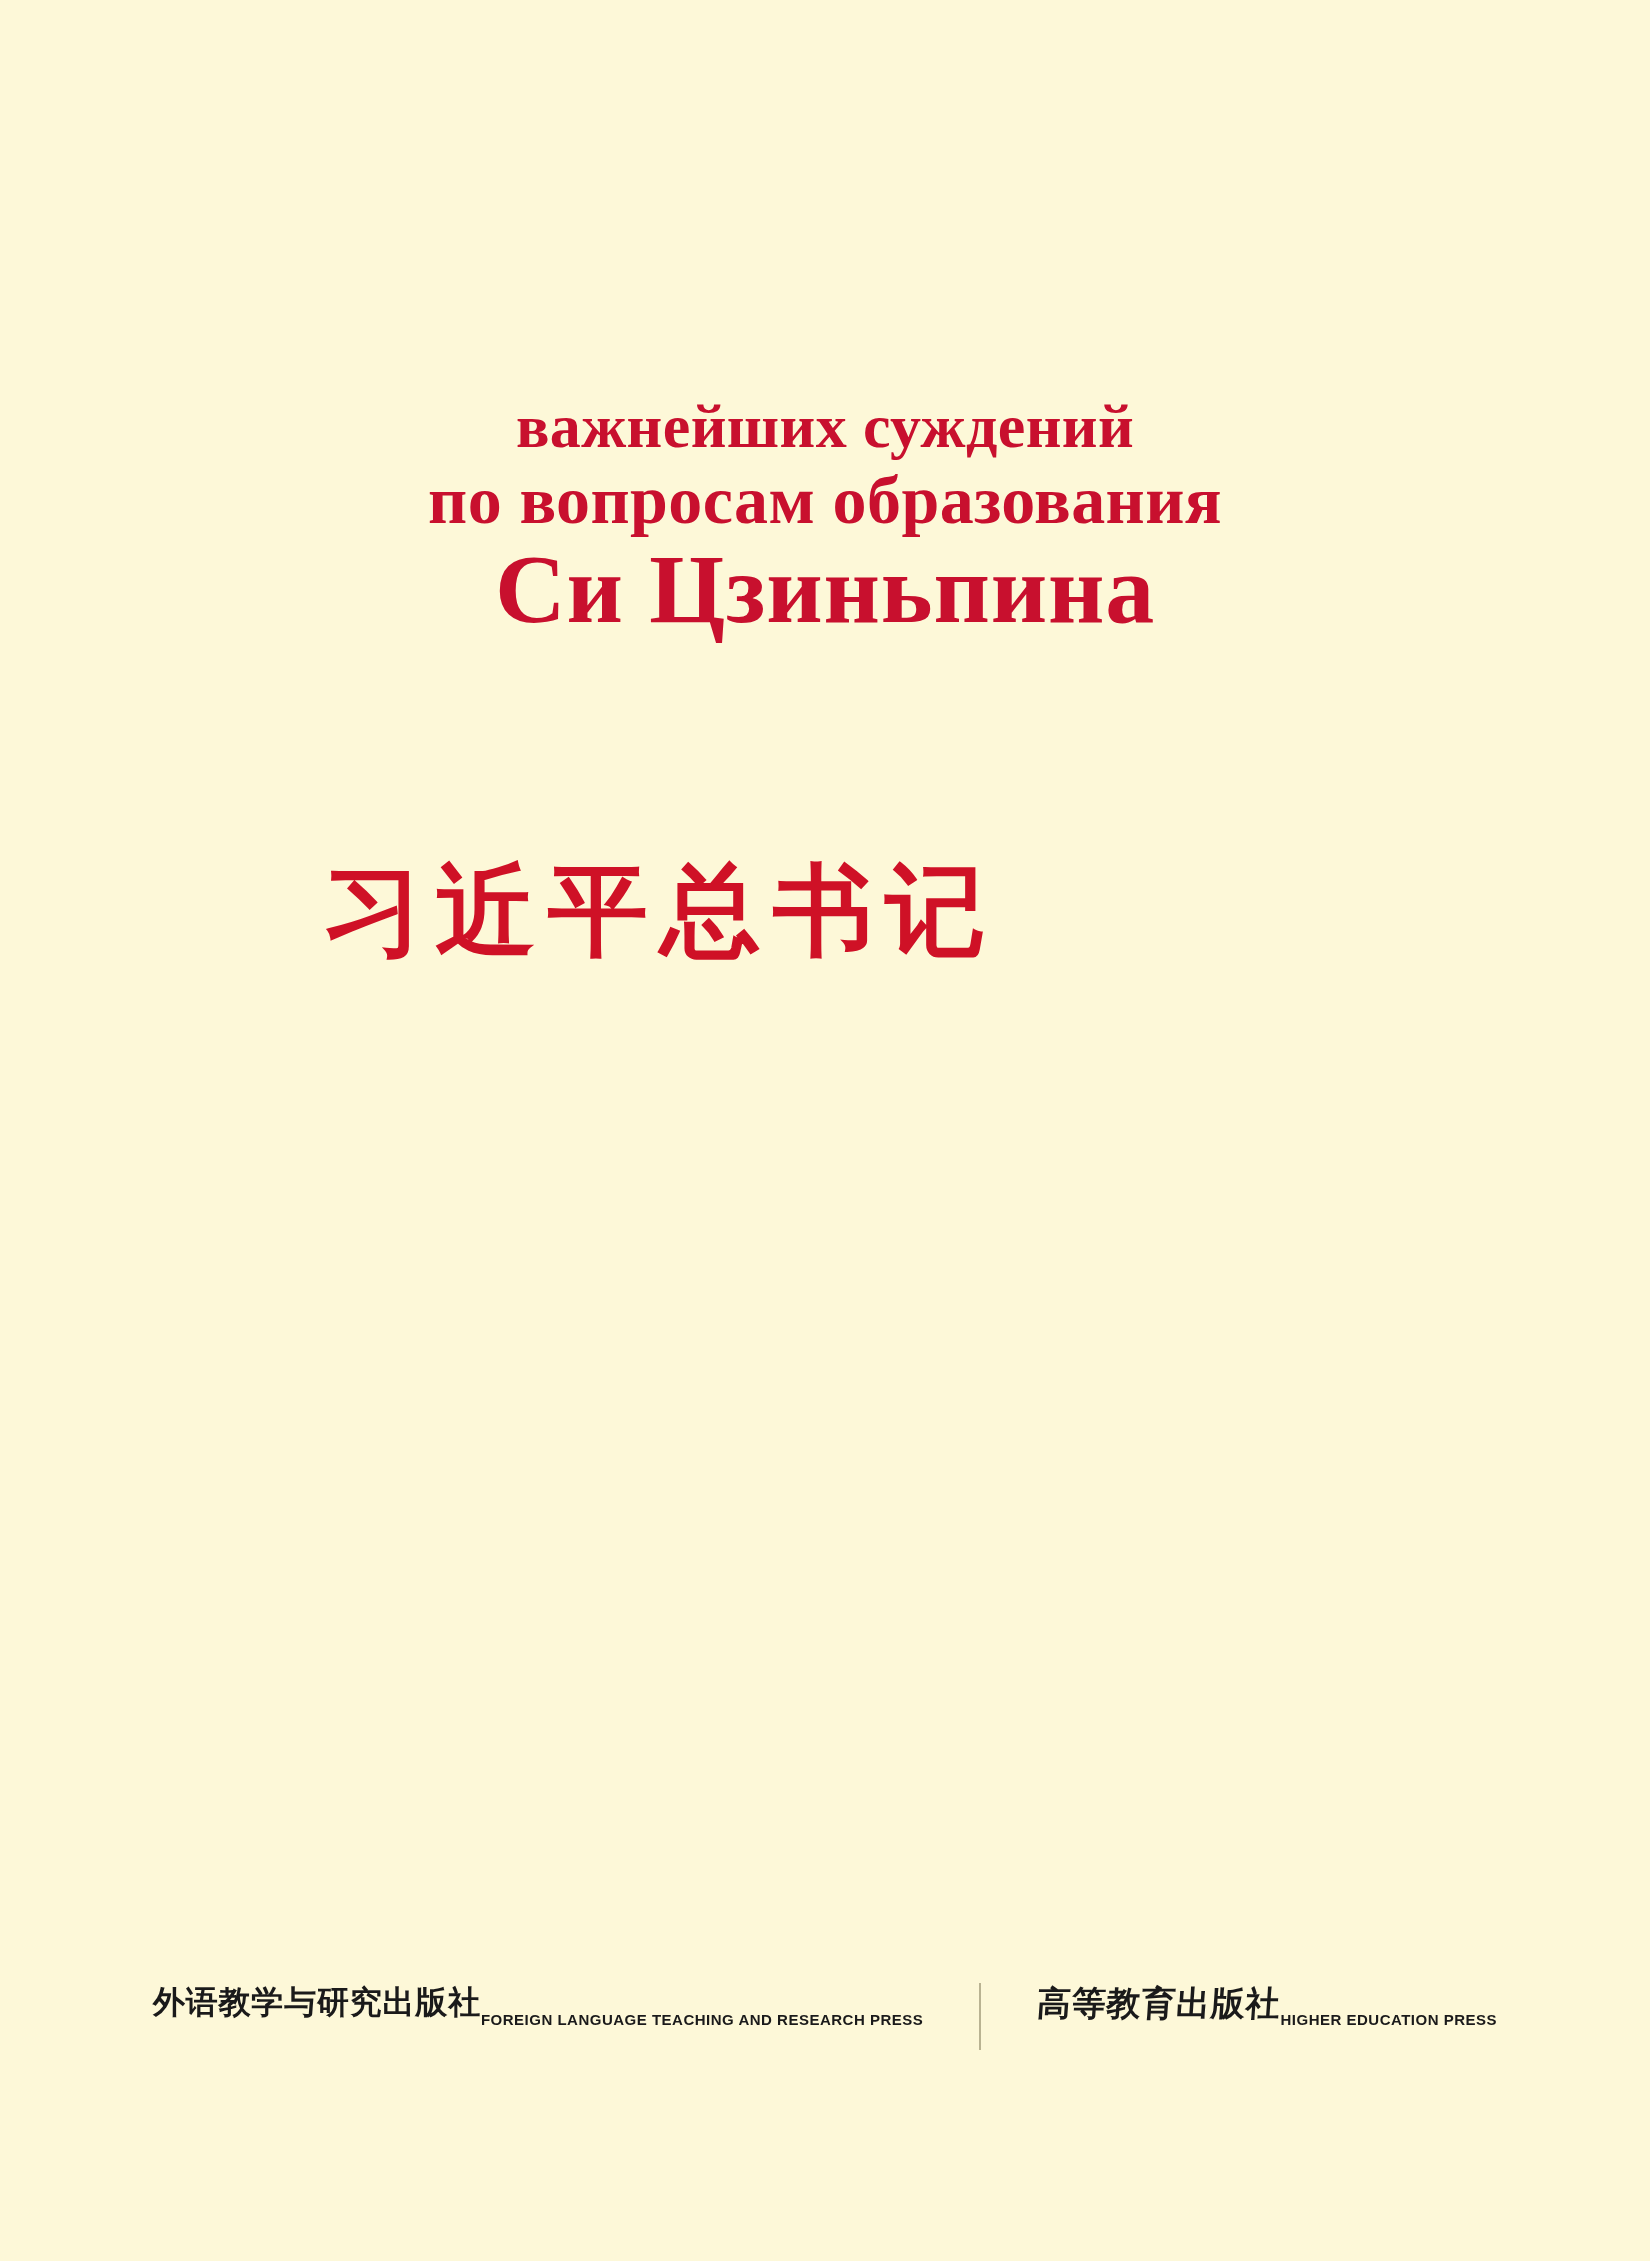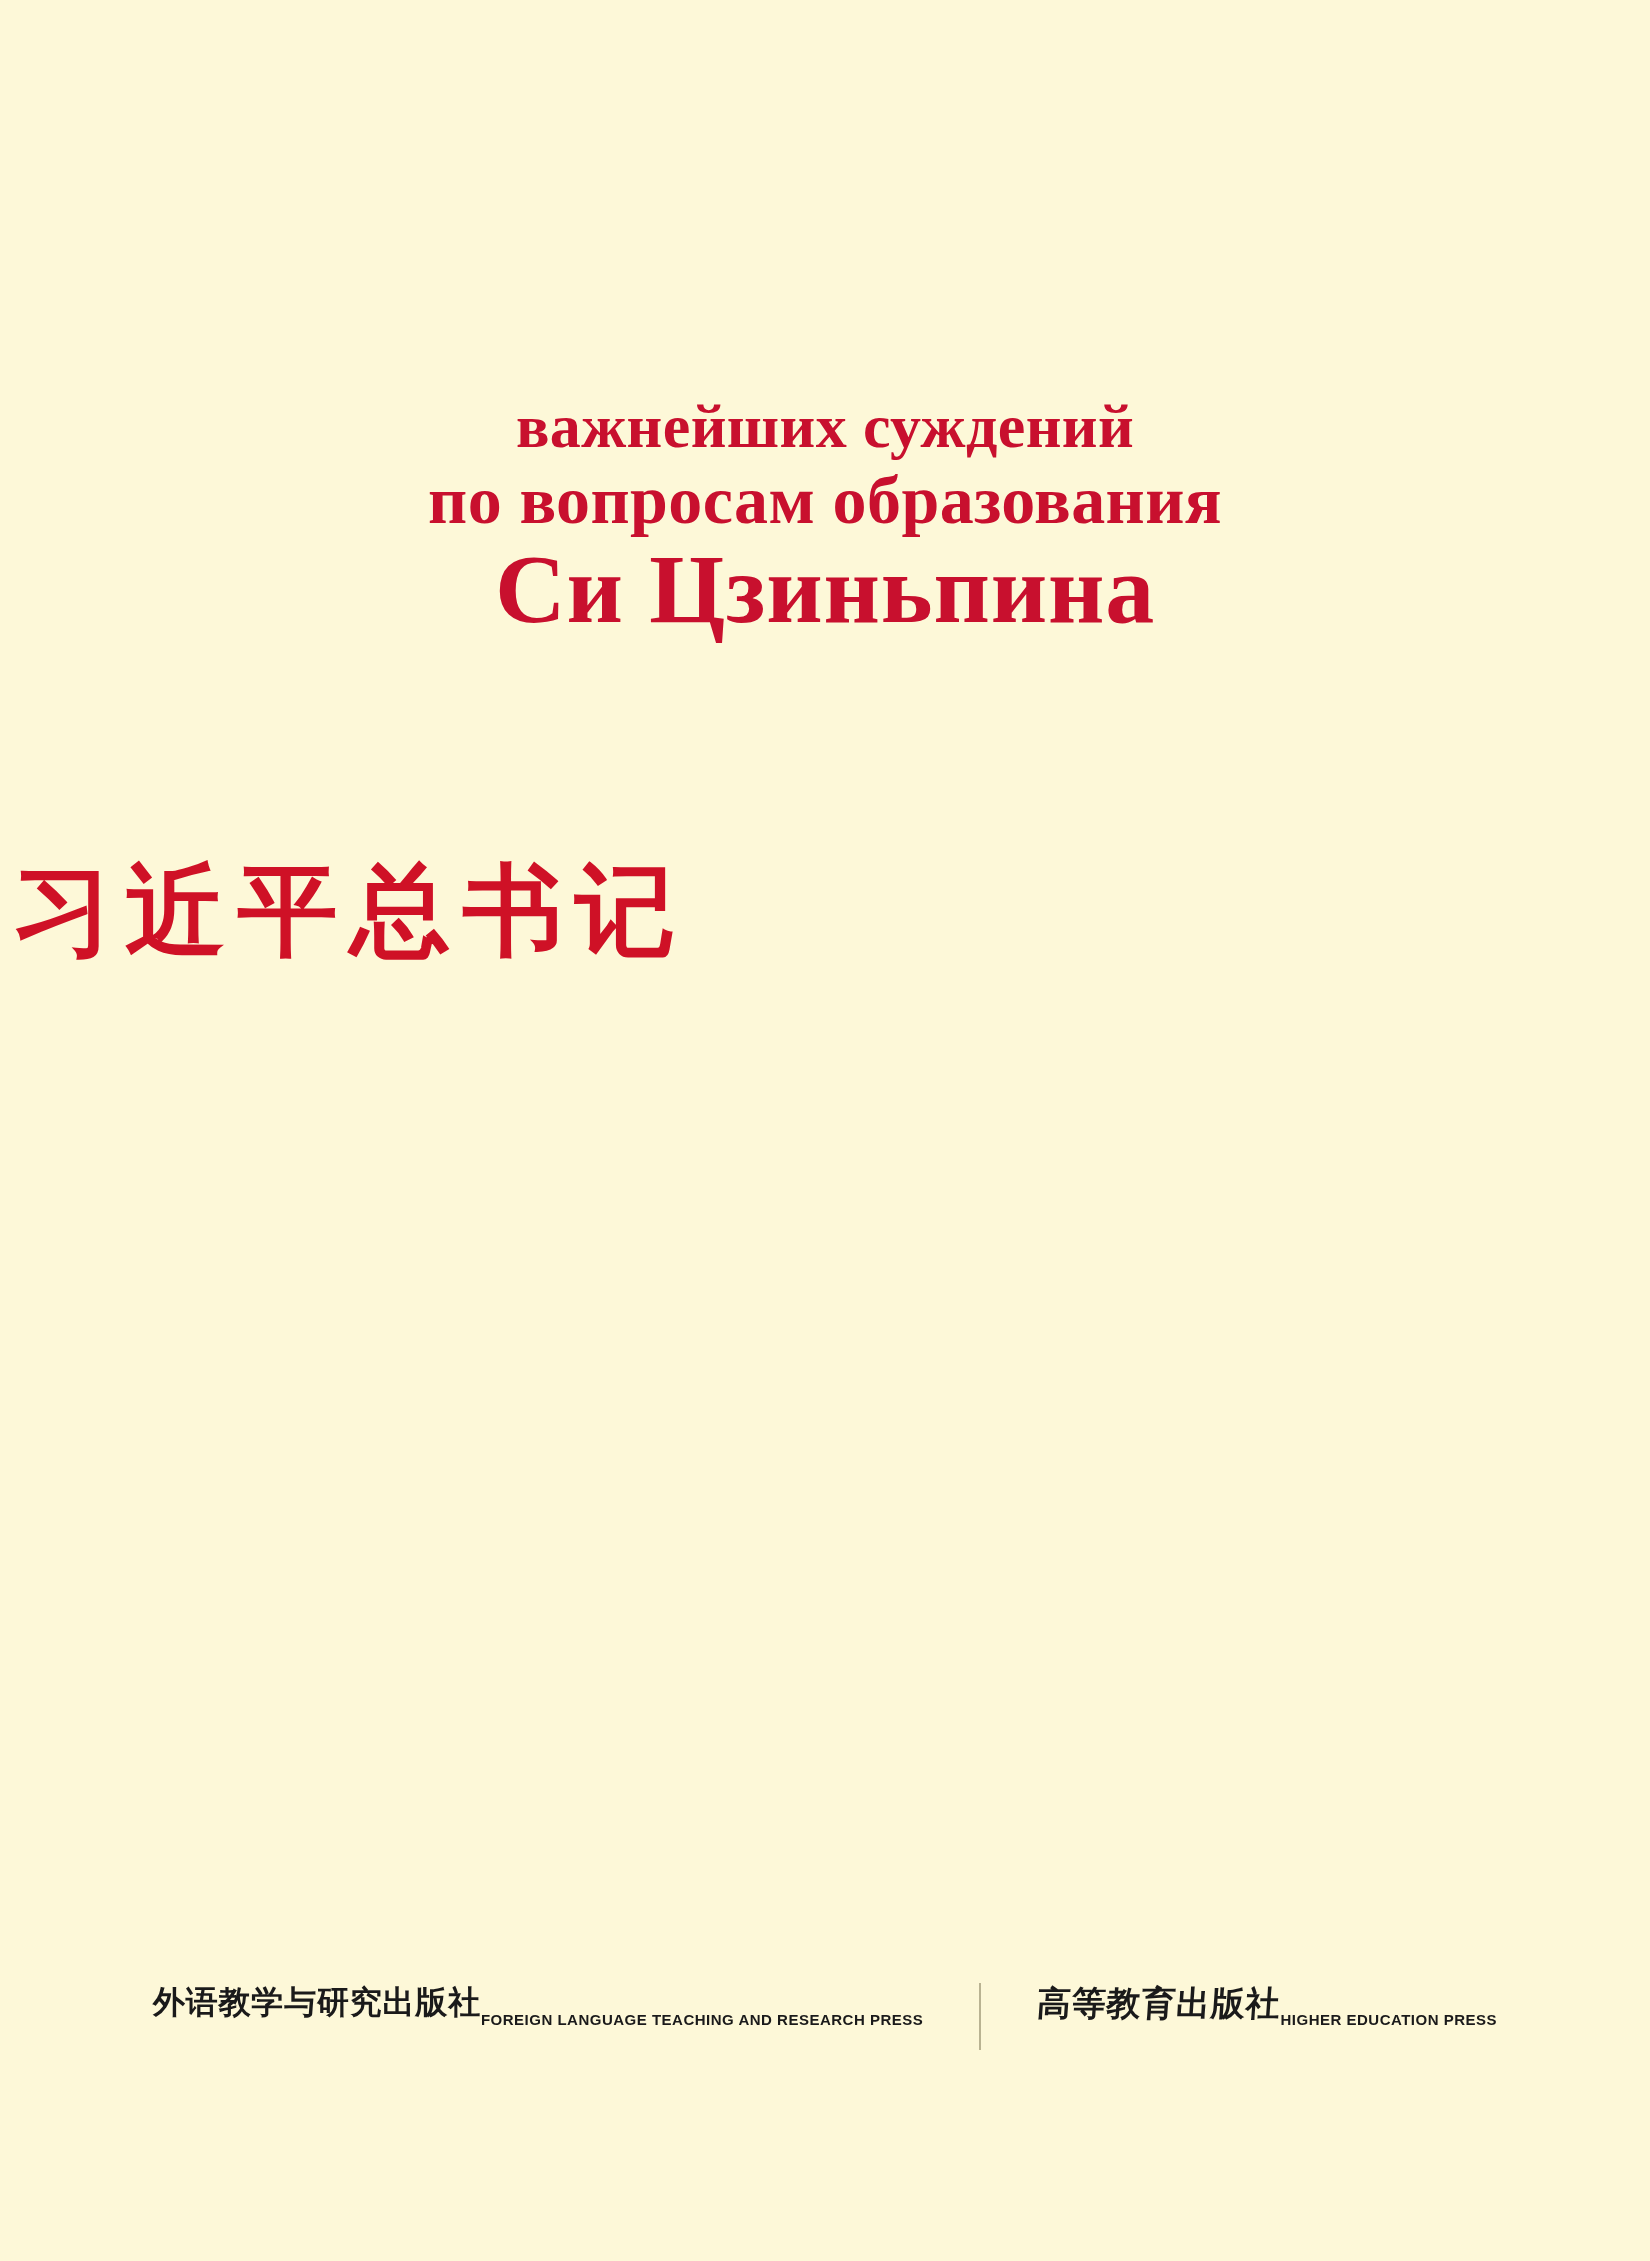--- a/index.html
+++ b/index.html
@@ -56,20 +56,21 @@
     letter-spacing: 0.4px;
     margin-top: 7.8px;
   }
 
   
   .zh-title {
     position: absolute;
     left: 0;
     top: 852px;
     width: 1308px;
+    text-align: center;
     color: #cf1126;
     font-family: "DejaVu Sans", sans-serif;
     font-weight: bold;
     line-height: 1.18;
   }
   .zh-line {
     display: block;
     white-space: nowrap;
   }
   .zh-line-1 {

